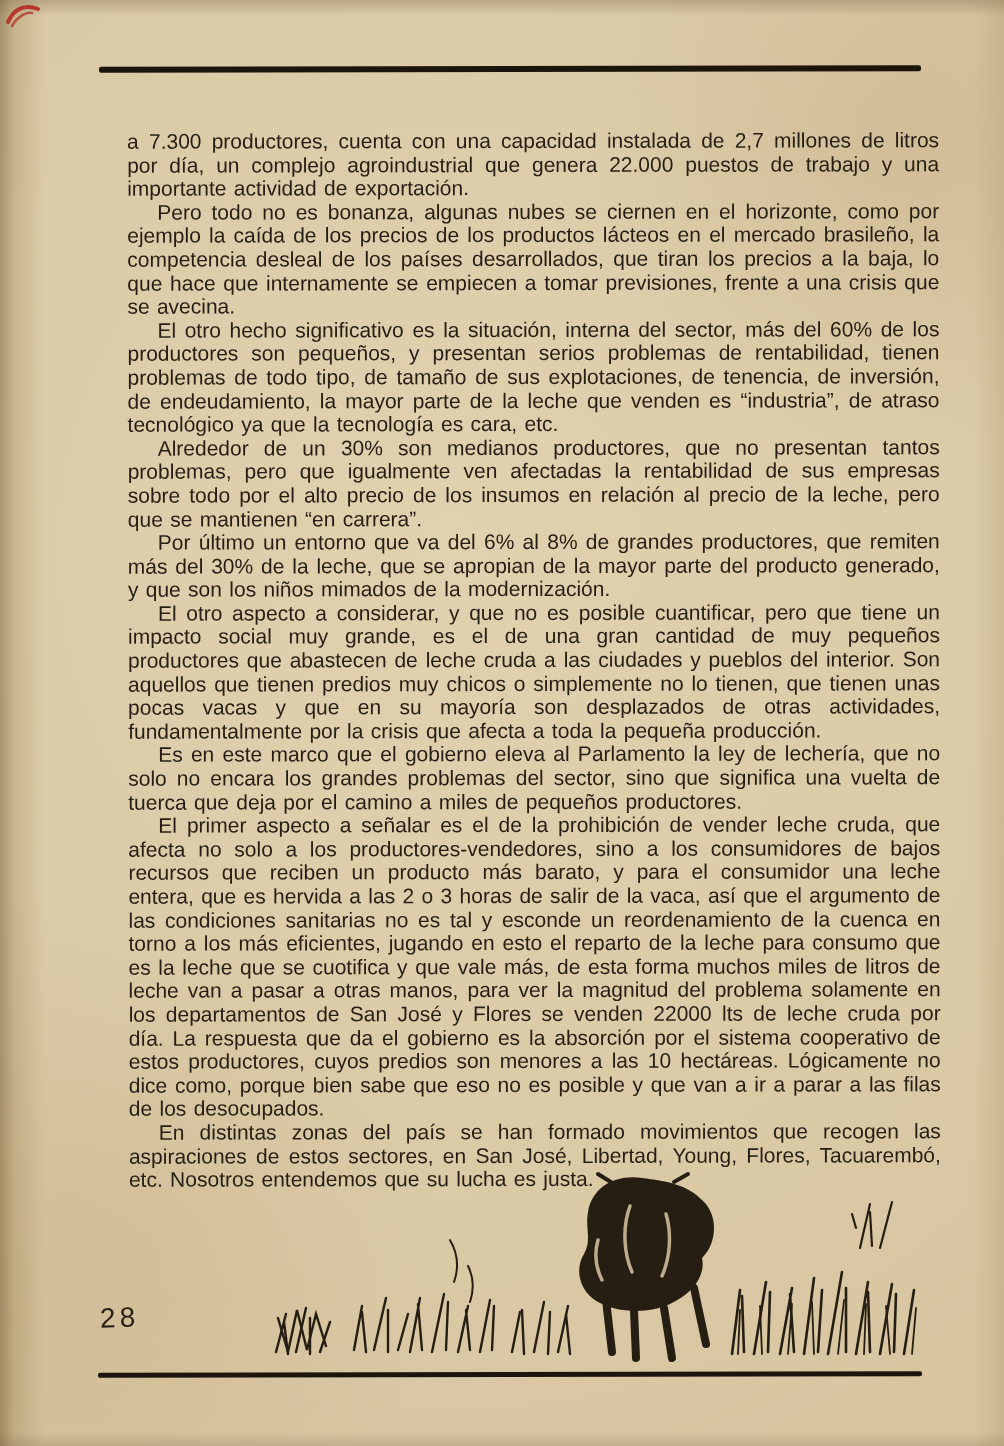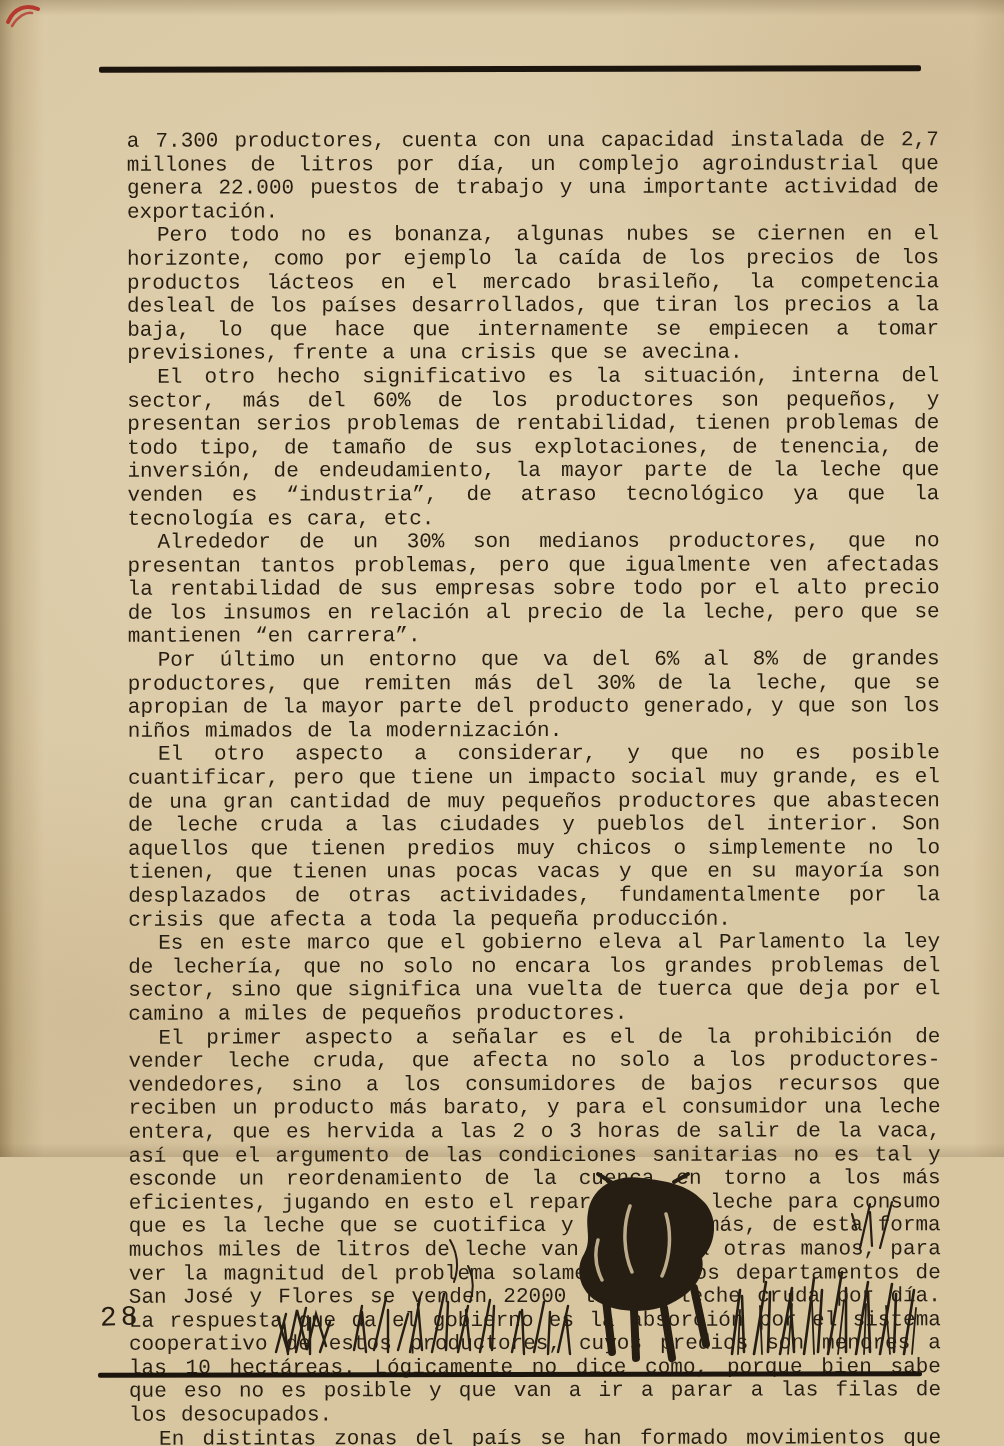--- a/index.html
+++ b/index.html
@@ -4,22 +4,22 @@
 <style>
   :root{
     --paper:#d8c6a1;
     --ink:#261e13;
     --rule:#1c150d;
     --red_mark:#b5372e;
   }
   html,body{margin:0;padding:0;}
   body{width:1004px;height:1446px;overflow:hidden;background:var(--paper);}
   .page{
-    position:relative;width:1004px;height:1157px;
-    font-family:Liberation Mono, monospace;
+    position:relative;width:1004px;height:1446px;
+    font-family:Liberation Sans, sans-serif;
     color:var(--ink);
     background:
       linear-gradient(180deg, rgba(110,88,55,.30) 0px, rgba(110,88,55,0) 16px),
       linear-gradient(0deg, rgba(110,88,55,.22) 0px, rgba(110,88,55,0) 14px),
       radial-gradient(45% 30% at 90% 10%, rgba(165,135,90,.18), rgba(0,0,0,0) 70%),
       radial-gradient(50% 35% at 8% 88%, rgba(165,135,90,.16), rgba(0,0,0,0) 70%),
       radial-gradient(120% 90% at 45% 38%, rgba(255,248,226,.22), rgba(0,0,0,0) 75%),
       linear-gradient(90deg, #9f8a63 0px, #c2ae85 14px, var(--paper) 44px, var(--paper) 972px, #c9b68f 1004px);
   }
   .rule{position:absolute;background:var(--rule);border-radius:2px;}

